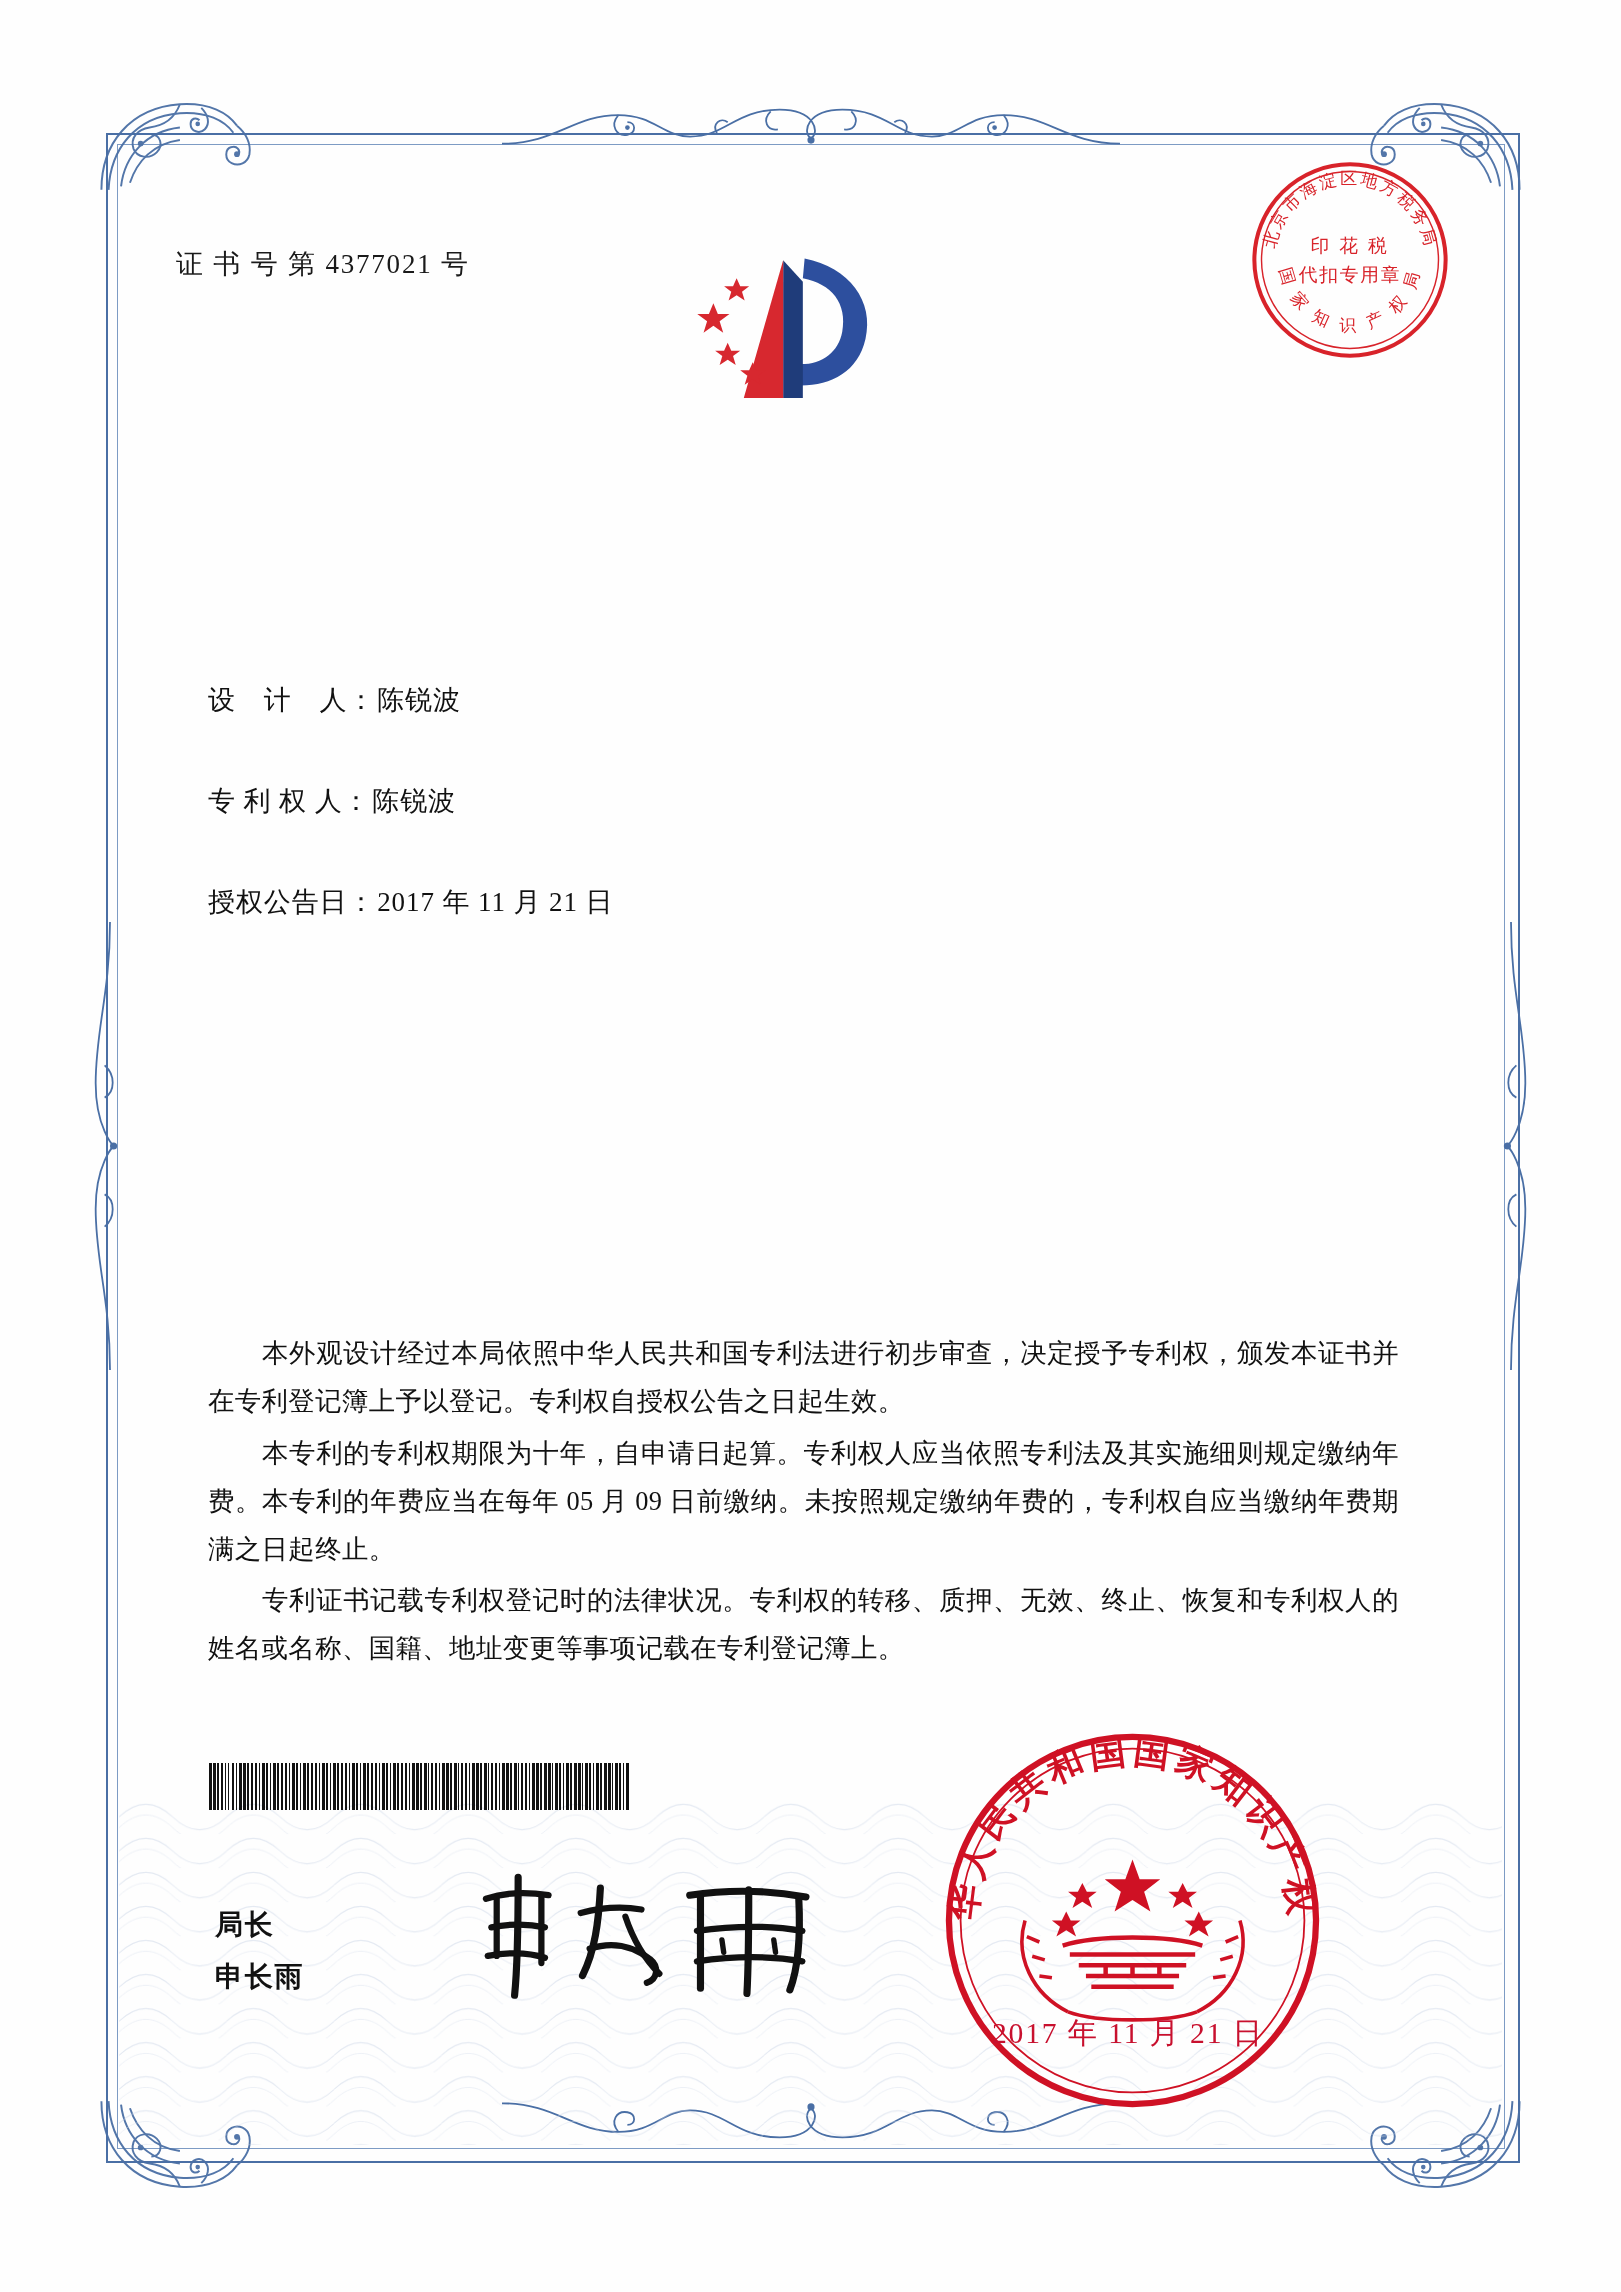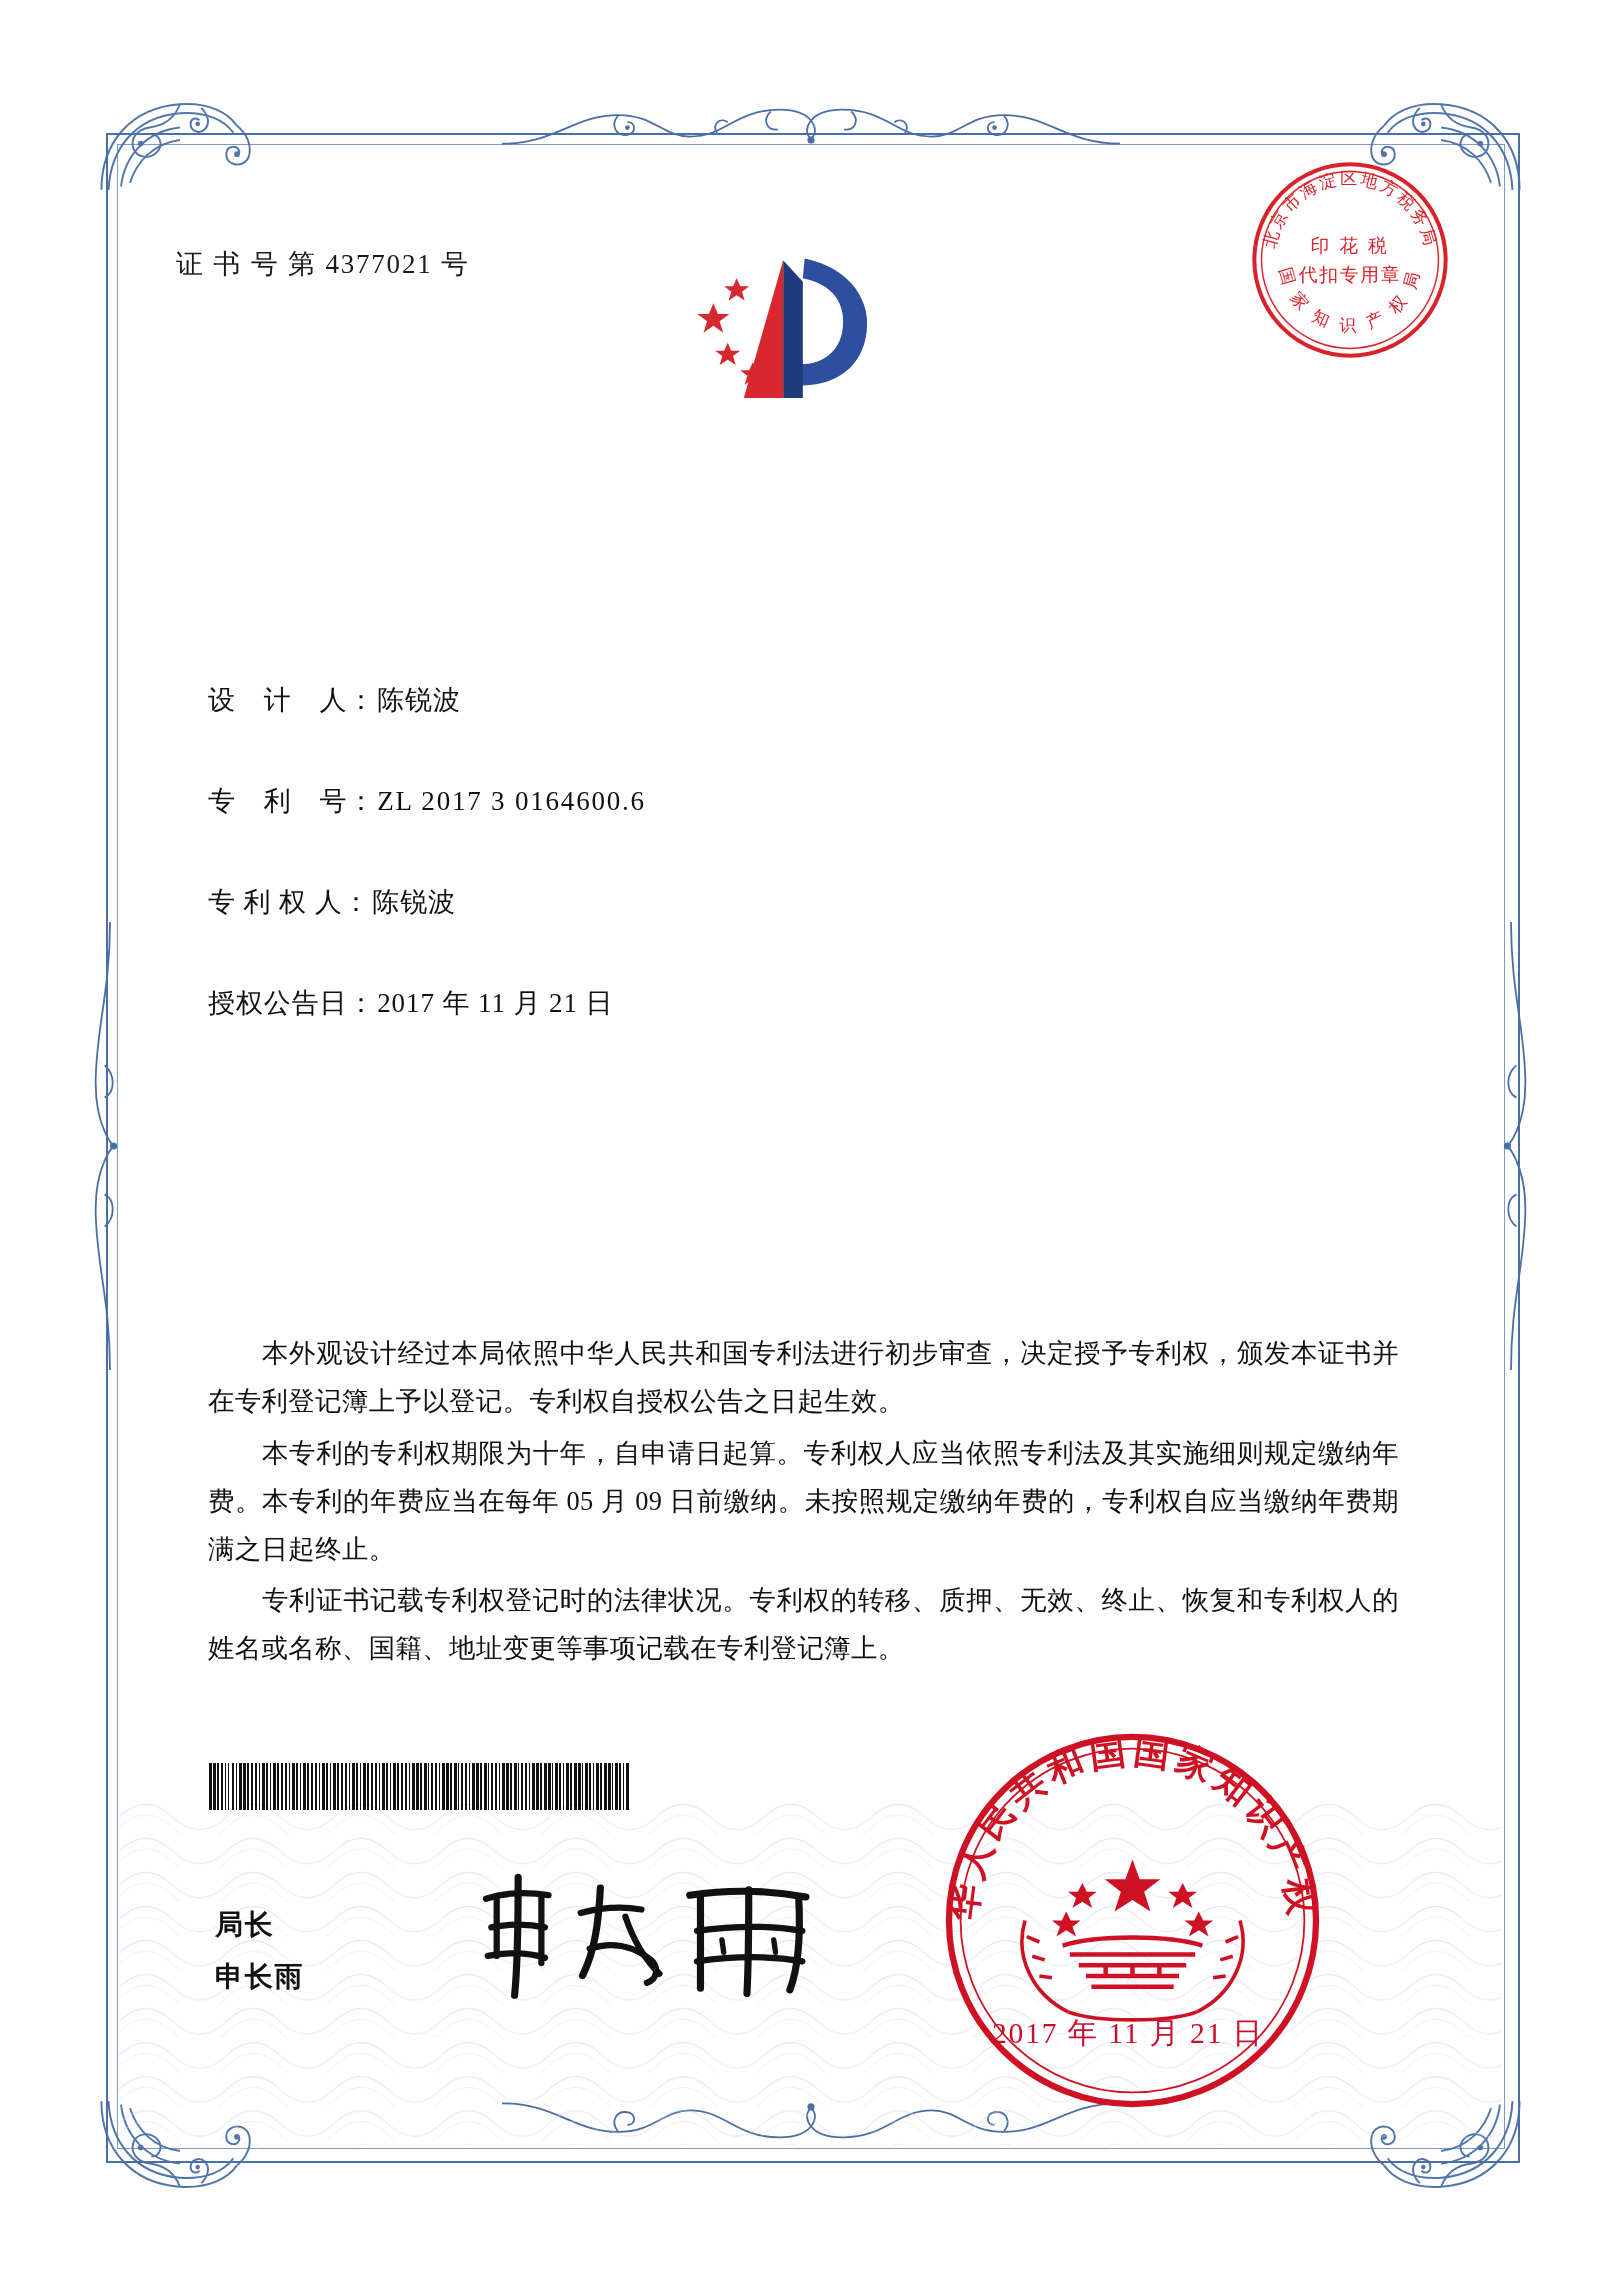--- a/index.html
+++ b/index.html
@@ -396,24 +396,20 @@
     </svg>
   </div>
 
 
   <div class="fields">
     <div class="field-row">
       <span class="field-label">设　计　人：</span>
       <span class="field-value">陈锐波</span>
     </div>
     <div class="field-row">
-      <span class="field-label">专　利　号：</span>
-      <span class="field-value mono-val">ZL 2017 3 0164600.6</span>
-    </div>
-    <div class="field-row">
       <span class="field-label">专 利 权 人：</span>
       <span class="field-value">陈锐波</span>
     </div>
     <div class="field-row">
       <span class="field-label">授权公告日：</span>
       <span class="field-value">2017 年 11 月 21 日</span>
     </div>
   </div>
 
   <div class="body-text">

